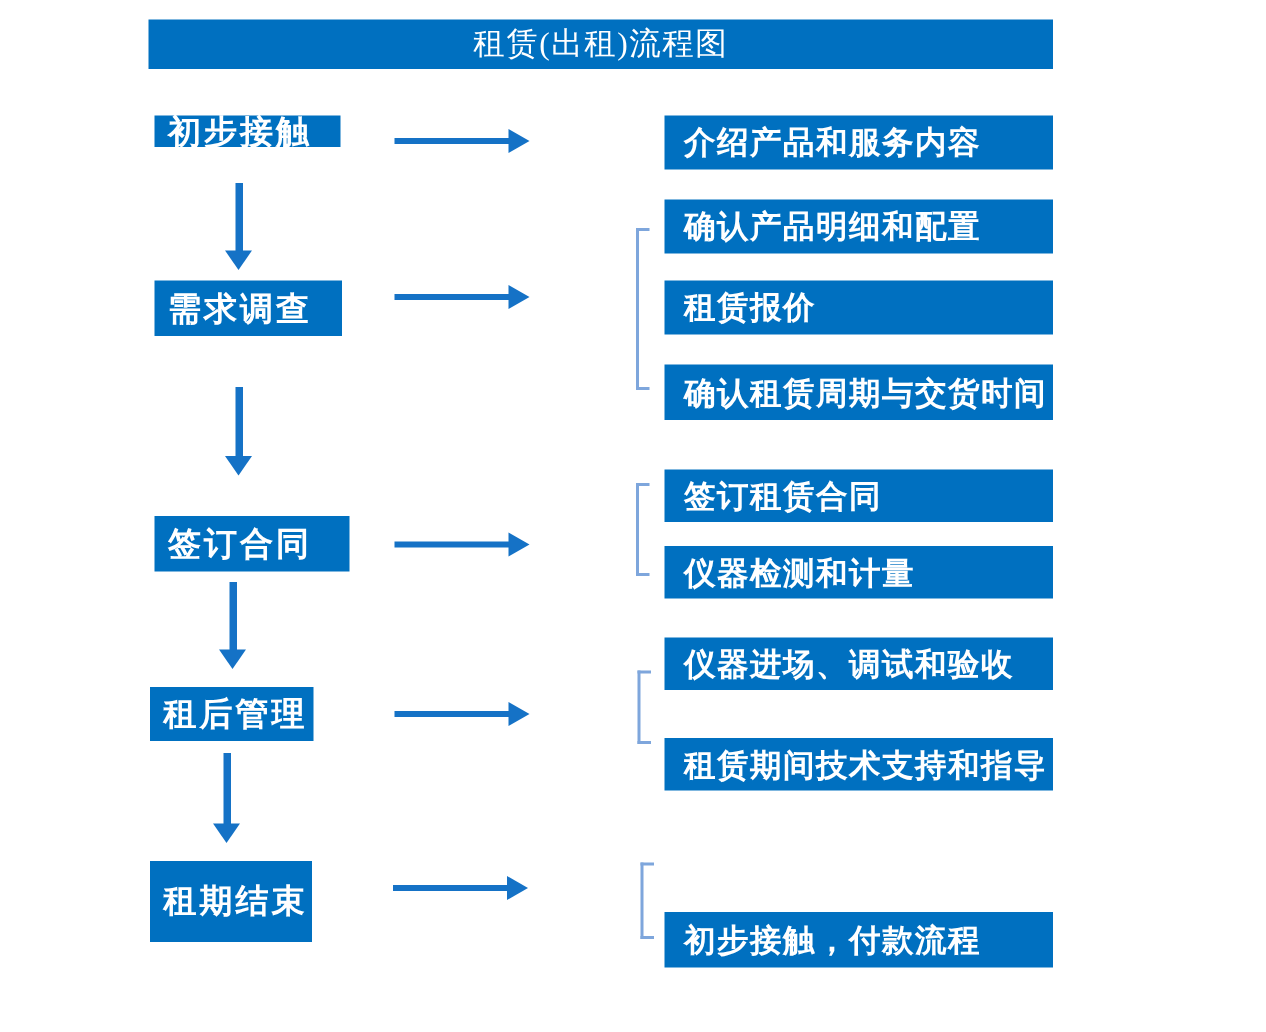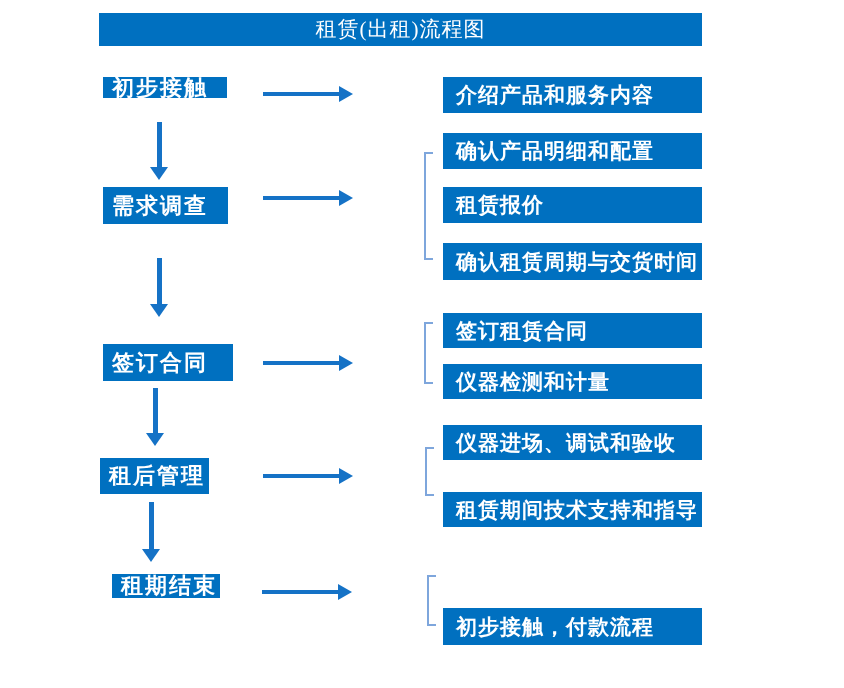--- a/index.html
+++ b/index.html
@@ -78,21 +78,21 @@
 <body>
 
 <div id="canvas">
 
   <div class="title-bar">租赁(出租)流程图</div>
 
   <div class="stage-box" style="left:103px;top:77px;width:124px;height:21px;">初步接触</div>
   <div class="stage-box" style="left:103px;top:187px;width:125px;height:37px;">需求调查</div>
   <div class="stage-box" style="left:103px;top:344px;width:130px;height:37px;">签订合同</div>
   <div class="stage-box" style="left:100px;top:458px;width:109px;height:36px;">租后管理</div>
-  <div class="stage-box" style="left:112px;top:574px;width:108px;height:24px;">租期结束</div>
+  <div class="stage-box" style="left:100px;top:574px;width:108px;height:54px;">租期结束</div>
 
   <div class="v-arrow" style="left:150px;top:122px;height:58px;">
     <div class="shaft" style="height:46px;"></div>
     <div class="head"></div>
   </div>
   <div class="v-arrow" style="left:150px;top:258px;height:59px;">
     <div class="shaft" style="height:47px;"></div>
     <div class="head"></div>
   </div>
   <div class="v-arrow" style="left:146px;top:388px;height:58px;">

